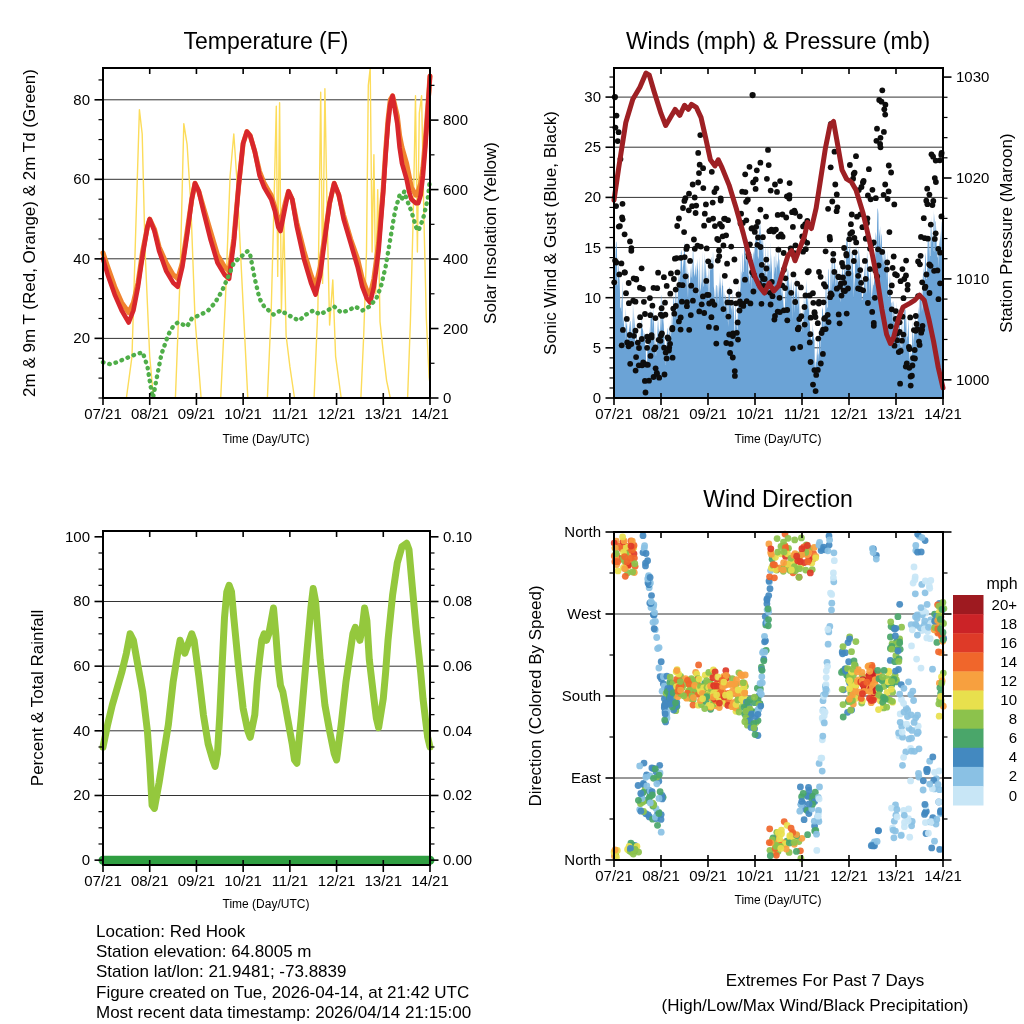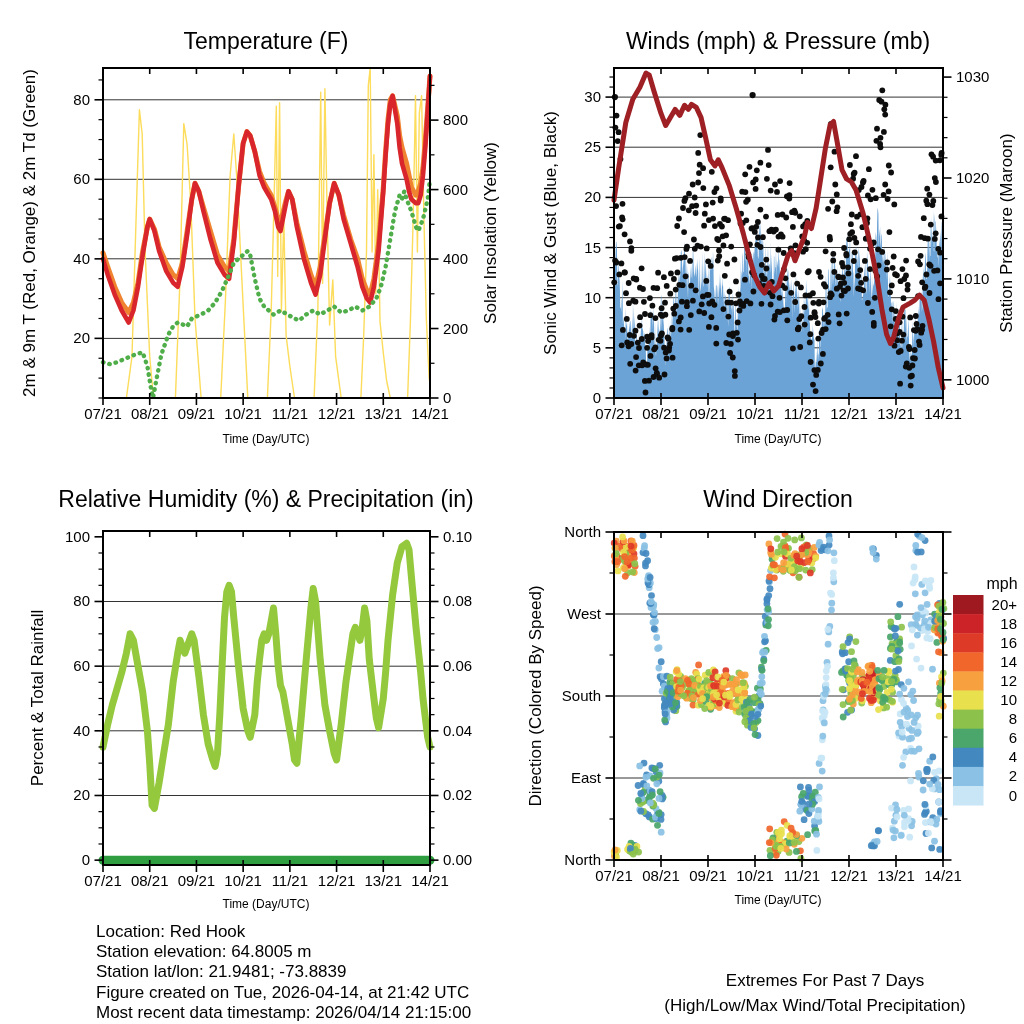--- a/index.html
+++ b/index.html
@@ -2155,21 +2155,20 @@
         <text x="1017" y="762.3499999999999" text-anchor="end" font-size="15" font-family="&quot;Liberation Sans&quot;,sans-serif" fill="#000">4</text>
         <rect x="953" y="766.9" width="30.5" height="19.5" fill="#8ac1e4"></rect>
         <text x="1017" y="781.4499999999999" text-anchor="end" font-size="15" font-family="&quot;Liberation Sans&quot;,sans-serif" fill="#000">2</text>
         <rect x="953" y="786.0" width="30.5" height="19.5" fill="#c8e6f6"></rect>
         <text x="1017" y="800.55" text-anchor="end" font-size="15" font-family="&quot;Liberation Sans&quot;,sans-serif" fill="#000">0</text>
       </g>
     </svg>
 
   <div class="ptitle" style="left:266px;top:28px">Temperature (F)</div>
   <div class="ptitle" style="left:778px;top:28px">Winds (mph) &amp; Pressure (mb)</div>
-  <div class="ptitle" style="left:266px;top:486px">Relative Humidity (%) &amp; Precipitation (in)</div>
   <div class="ptitle" style="left:778px;top:486px">Wind Direction</div>
 
   <div class="xlab" style="left:266px;top:432px">Time (Day/UTC)</div>
   <div class="xlab" style="left:778px;top:432px">Time (Day/UTC)</div>
   <div class="xlab" style="left:266px;top:897px">Time (Day/UTC)</div>
   <div class="xlab" style="left:778px;top:893px">Time (Day/UTC)</div>
 
   <div class="vlabel" style="left:30px;top:233px">2m &amp; 9m T (Red, Orange) &amp; 2m Td (Green)</div>
   <div class="vlabel" style="left:491px;top:233px">Solar Insolation (Yellow)</div>
   <div class="vlabel" style="left:551px;top:233px">Sonic Wind &amp; Gust (Blue, Black)</div>
@@ -2179,15 +2178,15 @@
 
   <div style="position:absolute;left:88px;top:922px">
     <div class="fl-line">Location: Red Hook</div>
     <div class="fl-line">Station elevation: 64.8005 m</div>
     <div class="fl-line">Station lat/lon: 21.9481; -73.8839</div>
     <div class="fl-line">Figure created on Tue, 2026-04-14, at 21:42 UTC</div>
     <div class="fl-line">Most recent data timestamp: 2026/04/14 21:15:00</div>
   </div>
 
   <div class="fr-line" style="left:825px;top:939px">Extremes For Past 7 Days</div>
-  <div class="fr-line" style="left:815px;top:964px">(High/Low/Max Wind/Total Precipitation)</div>
+  <div class="fr-line" style="left:815px;top:964px">(High/Low/Max Wind/Black Precipitation)</div>
   <div class="fr-line fr-value" style="left:884px;top:990px;color:#cc2127">85.8/23.8/17.8/0</div>
 </div>
 
 </body></html>

